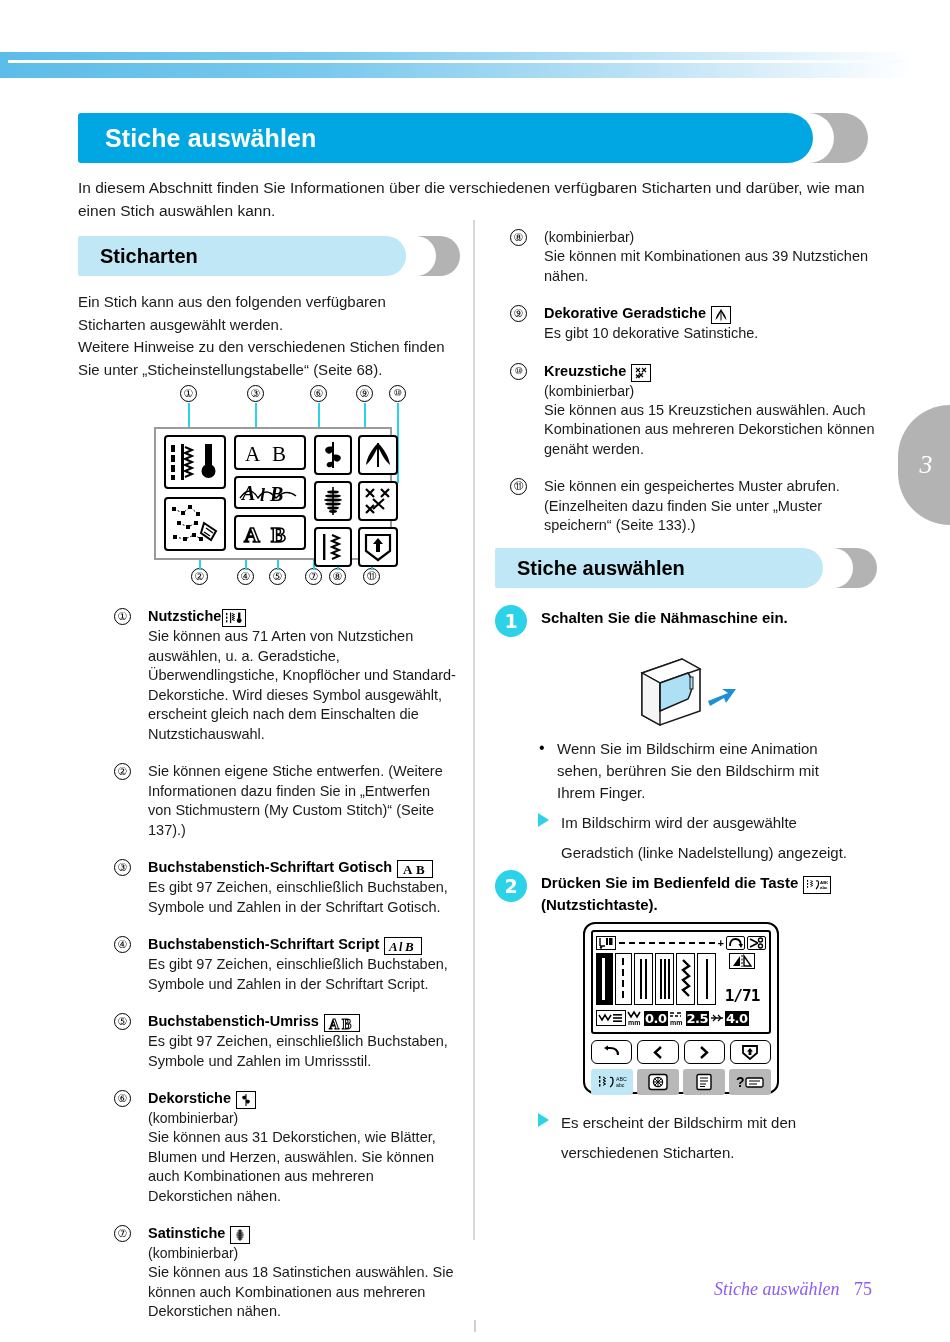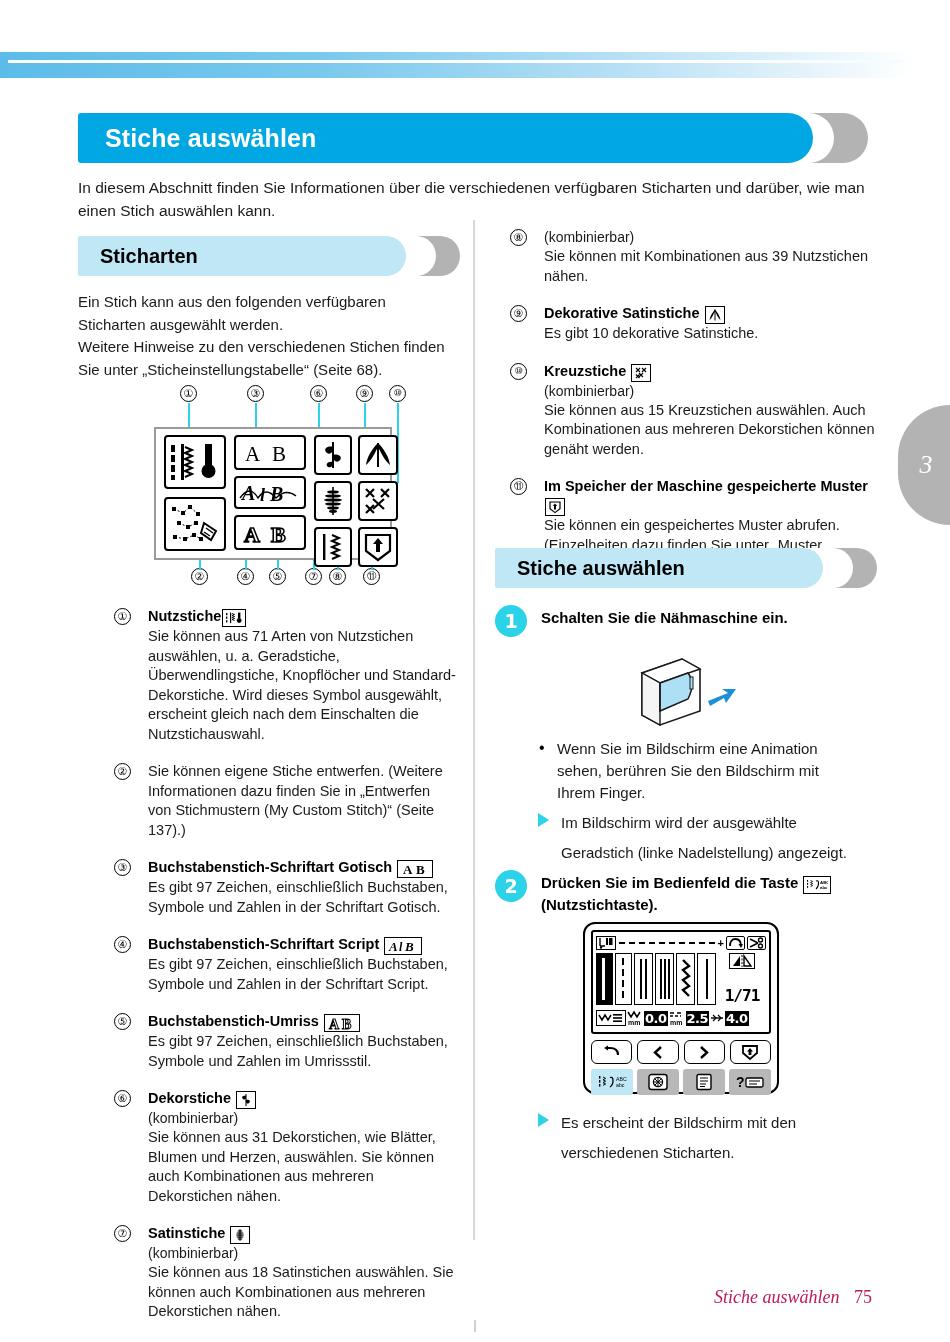--- a/index.html
+++ b/index.html
@@ -149,23 +149,23 @@
     background: #b3b3b3; border-radius: 60px 0 0 60px;
     display: flex; align-items: center; justify-content: center;
   }
   .page-tab span {
     color: #ffffff; font-size: 26px; font-style: italic;
     font-family: "Liberation Serif", serif; margin-left: 4px;
   }
 
   
   .footer {
-    position: absolute; right: 78px; bottom: 34px;
+    position: absolute; right: 78px; bottom: 42px;
     font-family: "Liberation Serif", serif; font-style: italic;
-    font-size: 18px; color: #be185d;
+    font-size: 18px; color: #8b5cf6;
   }
   .footer .pg { font-style: normal; margin-left: 10px; }
   .spine-mark {
     position: absolute; left: 50%; bottom: 10px; width: 2px; height: 12px;
     background: #d0d0d0; transform: translateX(-50%);
   }
 
   
   .lcd-outer {
     position: absolute; left: 583px; top: 922px; width: 196px; height: 172px;
@@ -455,21 +455,21 @@
 
   <div class="item">
     <span class="num">⑧</span>
     <div class="sub">(kombinierbar)</div>
     <div class="body">Sie können mit Kombinationen aus 39 Nutzstichen nähen.</div>
   </div>
 
   <div class="item" style="margin-top:18px;">
     <span class="num">⑨</span>
     <div class="hd">
-      <span>Dekorative Satinstiche</span> <span class="ibox"><svg width="14" height="14" viewBox="0 0 14 14">
+      <span>Dekorative Geradstiche</span> <span class="ibox"><svg width="14" height="14" viewBox="0 0 14 14">
             <path d="M7 1.5 L7 12.5" stroke="#000" stroke-width="1"></path>
             <path d="M7 1.5 C4 5 2 8.5 1.5 12 C4 10 5.5 6 7 3.5 C8.5 6 10 10 12.5 12 C12 8.5 10 5 7 1.5 Z" fill="#000"></path>
           </svg></span>
     </div>
     <div class="body">Es gibt 10 dekorative Satinstiche.</div>
   </div>
 
   <div class="item" style="margin-top:18px;">
     <span class="num wide">⑩</span>
     <div class="hd">
@@ -481,26 +481,20 @@
               <path d="M2 8.5 L5.5 12 M5.5 8.5 L2 12"></path>
             </g>
           </svg></span>
     </div>
     <div class="sub">(kombinierbar)</div>
     <div class="body">Sie können aus 15 Kreuzstichen auswählen. Auch Kombinationen aus mehreren Dekorstichen können genäht werden.</div>
   </div>
 
   <div class="item" style="margin-top:18px;">
     <span class="num wide">⑪</span>
-    <div class="hd">
-      <span>Im Speicher der Maschine gespeicherte Muster</span><span class="ibox"><svg width="14" height="14" viewBox="0 0 14 14">
-            <path d="M2 2 L12 2 L12 8.6 L7 12.6 L2 8.6 Z" fill="none" stroke="#000" stroke-width="1.2"></path>
-            <path d="M7 3.4 L9.2 6 L8 6 L8 9.4 L6 9.4 L6 6 L4.8 6 Z" fill="#000"></path>
-          </svg></span>
-    </div>
     <div class="body"> Sie können ein gespeichertes Muster abrufen. (Einzelheiten dazu finden Sie unter „Muster speichern“ (Seite 133).)</div>
   </div>
 </div>
 
 <div class="sub-head-wrap" style="left:495px; top:548px; width:382px;">
   <div class="sub-head-grey"></div>
   <div class="sub-head-white"></div>
   <div class="sub-head-blue">
     <span class="title">Stiche auswählen</span>
   </div>

